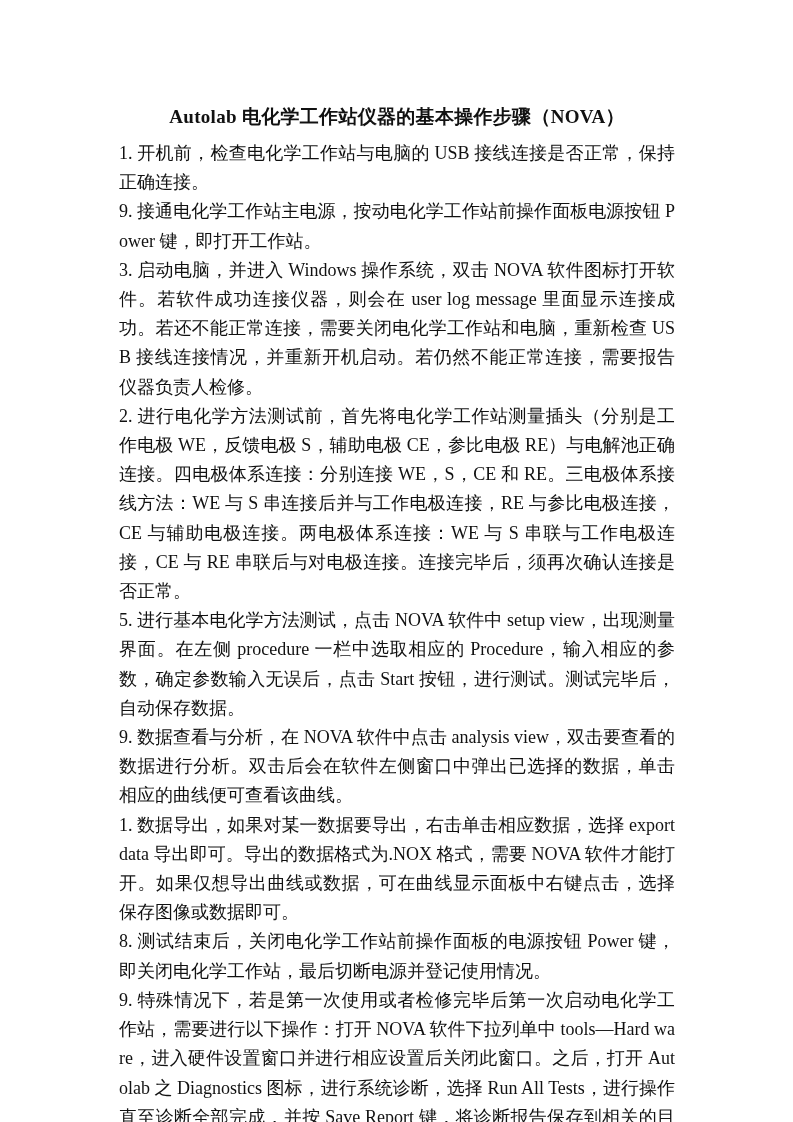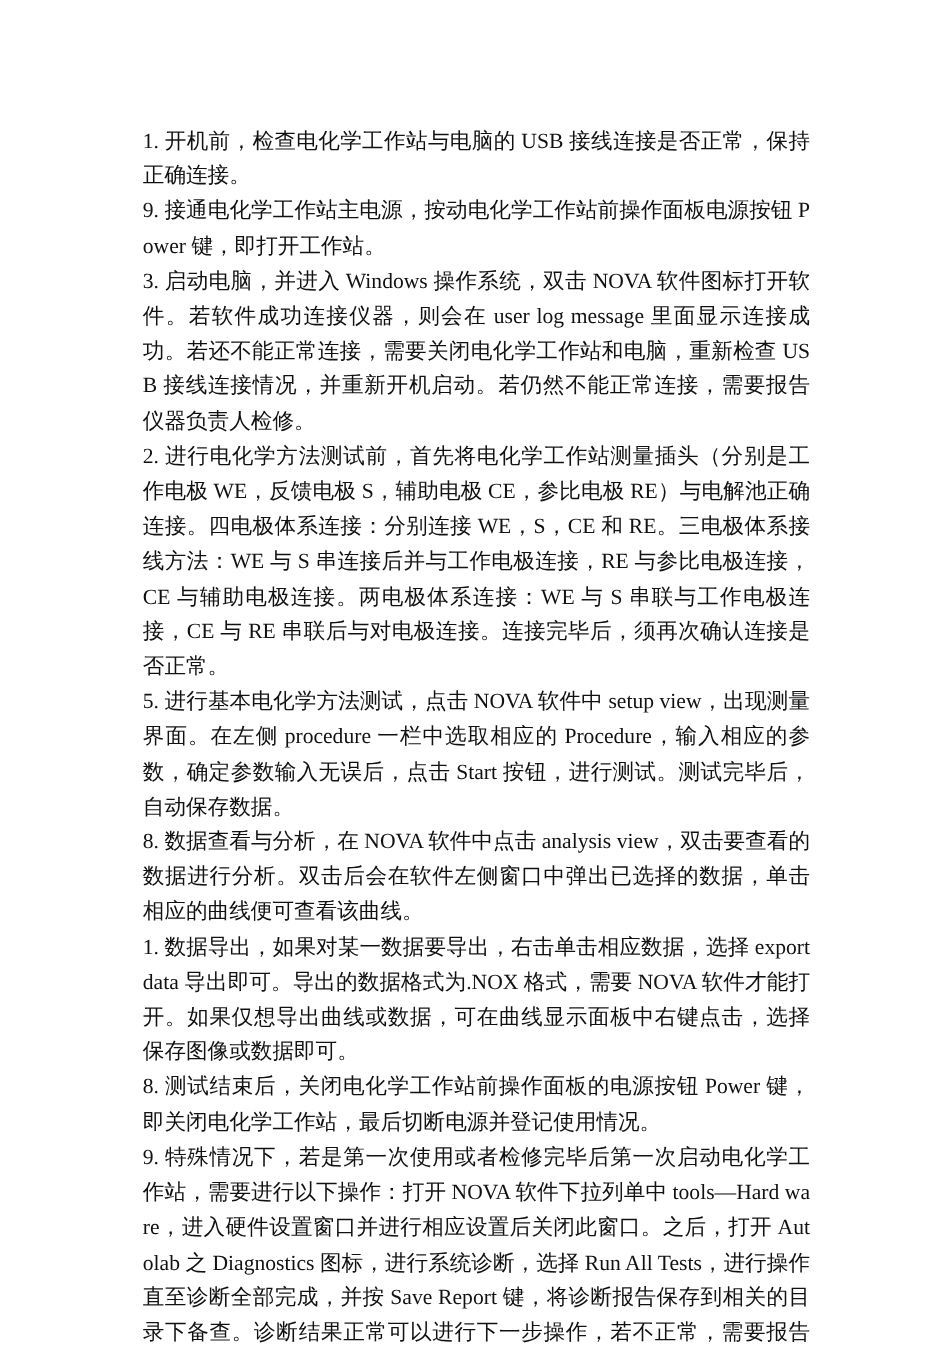--- a/index.html
+++ b/index.html
@@ -13,22 +13,23 @@
   .para {
     font-family: "Liberation Serif", "DejaVu Serif", serif;
     font-size:18px; line-height:29.2px; margin:0;
     text-align:justify; text-justify:inter-character; word-break:break-all;
   }
 </style>
 </head>
 <body>
 
 <div class="page">
+  <h1 class="title">Autolab 电化学工作站仪器的基本操作步骤（NOVA）</h1>
   <p class="para">1. 开机前，检查电化学工作站与电脑的 USB 接线连接是否正常，保持正确连接。</p>
   <p class="para">9. 接通电化学工作站主电源，按动电化学工作站前操作面板电源按钮 Power 键，即打开工作站。</p>
   <p class="para">3. 启动电脑，并进入 Windows 操作系统，双击 NOVA 软件图标打开软件。若软件成功连接仪器，则会在 user log message 里面显示连接成功。若还不能正常连接，需要关闭电化学工作站和电脑，重新检查 USB 接线连接情况，并重新开机启动。若仍然不能正常连接，需要报告仪器负责人检修。</p>
   <p class="para">2. 进行电化学方法测试前，首先将电化学工作站测量插头（分别是工作电极 WE，反馈电极 S，辅助电极 CE，参比电极 RE）与电解池正确连接。四电极体系连接：分别连接 WE，S，CE 和 RE。三电极体系接线方法：WE 与 S 串连接后并与工作电极连接，RE 与参比电极连接，CE 与辅助电极连接。两电极体系连接：WE 与 S 串联与工作电极连接，CE 与 RE 串联后与对电极连接。连接完毕后，须再次确认连接是否正常。</p>
   <p class="para">5. 进行基本电化学方法测试，点击 NOVA 软件中 setup view，出现测量界面。在左侧 procedure 一栏中选取相应的 Procedure，输入相应的参数，确定参数输入无误后，点击 Start 按钮，进行测试。测试完毕后，自动保存数据。</p>
-  <p class="para">8. 数据查看与分析，在 NOVA 软件中点击 analysis view，双击要查看的数据进行分析。双击后会在软件左侧窗口中弹出已选择的数据，单击相应的曲线便可查看该曲线。</p>
+  <p class="para">9. 数据查看与分析，在 NOVA 软件中点击 analysis view，双击要查看的数据进行分析。双击后会在软件左侧窗口中弹出已选择的数据，单击相应的曲线便可查看该曲线。</p>
   <p class="para">1. 数据导出，如果对某一数据要导出，右击单击相应数据，选择 export data 导出即可。导出的数据格式为.NOX 格式，需要 NOVA 软件才能打开。如果仅想导出曲线或数据，可在曲线显示面板中右键点击，选择保存图像或数据即可。</p>
   <p class="para">8. 测试结束后，关闭电化学工作站前操作面板的电源按钮 Power 键，即关闭电化学工作站，最后切断电源并登记使用情况。</p>
   <p class="para">9. 特殊情况下，若是第一次使用或者检修完毕后第一次启动电化学工作站，需要进行以下操作：打开 NOVA 软件下拉列单中 tools—Hard ware，进入硬件设置窗口并进行相应设置后关闭此窗口。之后，打开 Autolab 之 Diagnostics 图标，进行系统诊断，选择 Run All Tests，进行操作直至诊断全部完成，并按 Save Report 键，将诊断报告保存到相关的目录下备查。诊断结果正常可以进行下一步操作，若不正常，需要报告仪器负责人。</p>
 </div>
 
 </body></html>

